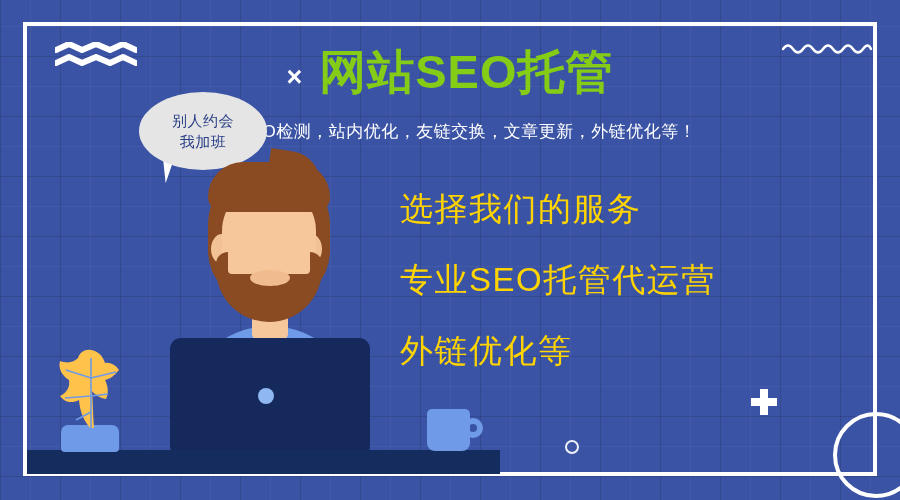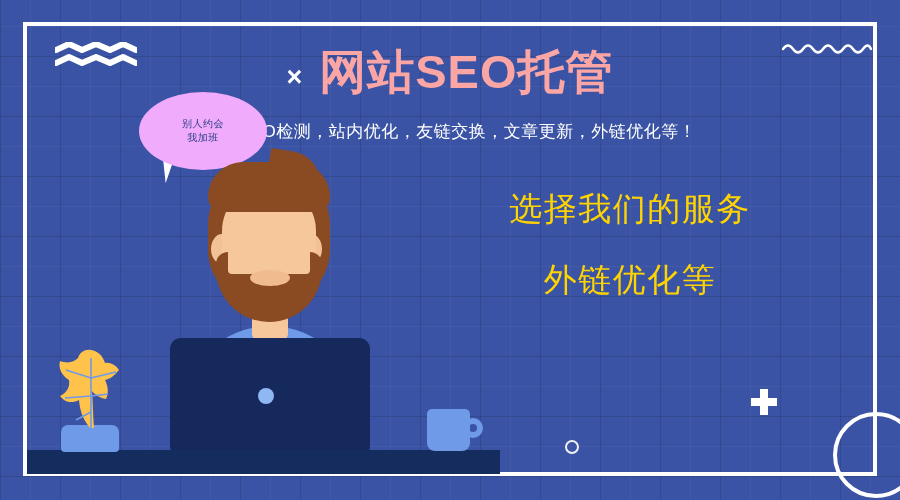--- a/index.html
+++ b/index.html
@@ -50,42 +50,42 @@
   
   .title-row{
     position:absolute;left:0;top:46px;width:900px;
     display:flex;align-items:center;justify-content:center;gap:17px;
   }
   .title-x{
     color:#ffffff;font-size:27px;font-weight:700;line-height:1;
     transform:translateY(5px);
   }
   .title-main{
-    color:#fca5a5;font-size:47px;font-weight:700;letter-spacing:1px;
+    color:#84cc16;font-size:47px;font-weight:700;letter-spacing:1px;
     line-height:1.12;white-space:nowrap;
   }
   .subtitle{
     position:absolute;left:0;top:120px;width:900px;text-align:center;
     color:#ffffff;font-size:17px;letter-spacing:.5px;white-space:nowrap;
   }
   
   .claims{
     position:absolute;left:400px;top:192px;width:460px;
-    display:flex;flex-direction:column;align-items:center;gap:38px;
+    display:flex;flex-direction:column;gap:38px;
   }
   .claim{
     color:#ffd400;font-size:33px;font-weight:400;letter-spacing:1.5px;
     white-space:nowrap;line-height:1;
   }
   
   .bubble{
     position:absolute;left:139px;top:92px;width:128px;height:78px;
-    background:#f0abfc;border-radius:50%/50%;
+    background:#e5e5e5;border-radius:50%/50%;
     display:flex;flex-direction:column;align-items:center;justify-content:center;
-    color:#2b3f86;font-size:10px;line-height:1.42;letter-spacing:.5px;
+    color:#2b3f86;font-size:15px;line-height:1.42;letter-spacing:.5px;
   }
   .bubble-tail{
     position:absolute;left:164px;top:152px;width:0;height:0;
     border-left:14px solid #ffffff;
     border-bottom:30px solid transparent;
     border-right:10px solid transparent;
     transform:rotate(-6deg);
   }
   
   .person{position:absolute;left:160px;top:160px;width:260px;height:230px;}
@@ -184,20 +184,21 @@
 
   <div class="title-row">
     <span class="title-x">×</span>
     <span class="title-main">网站SEO托管</span>
   </div>
 
   <div class="subtitle">含：SEO检测，站内优化，友链交换，文章更新，外链优化等！</div>
 
   <div class="claims">
     <div class="claim">选择我们的服务</div>
+    <div class="claim">专业SEO托管代运营</div>
     <div class="claim">外链优化等</div>
   </div>
 
   <div class="bubble-tail"></div>
   <div class="bubble">
     <span>别人约会</span>
     <span>我加班</span>
   </div>
 
   <div class="person">

